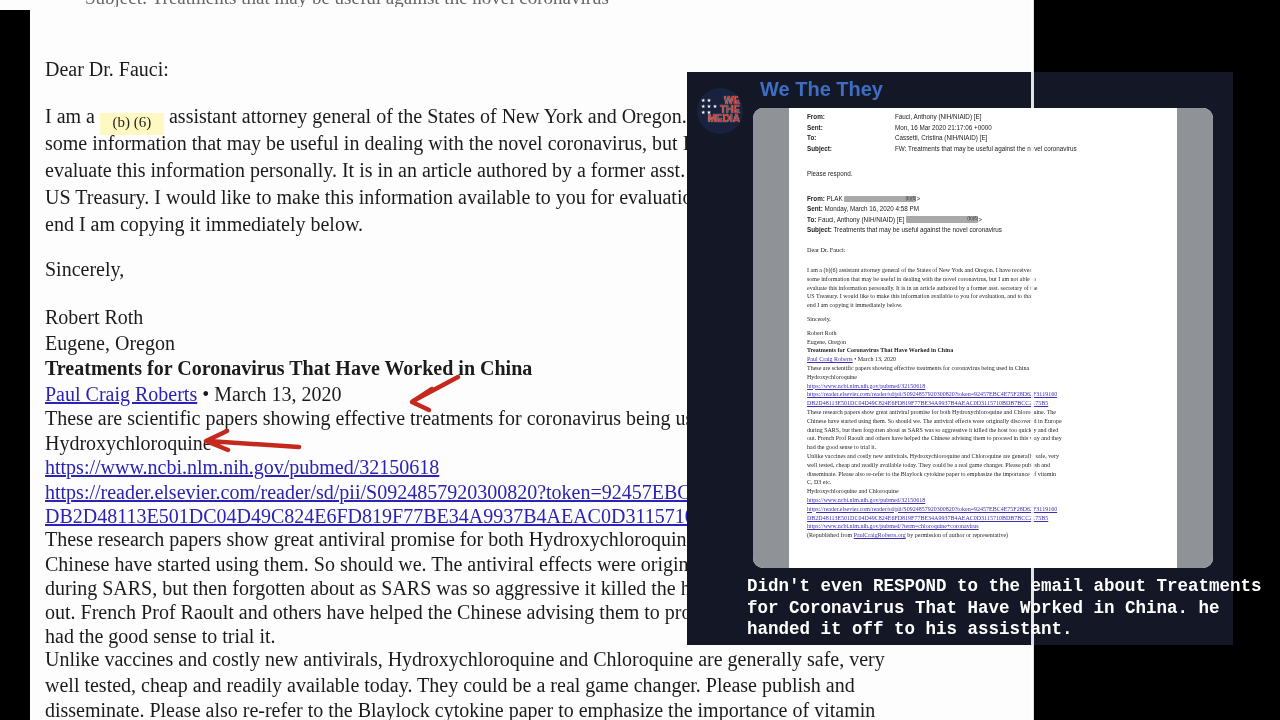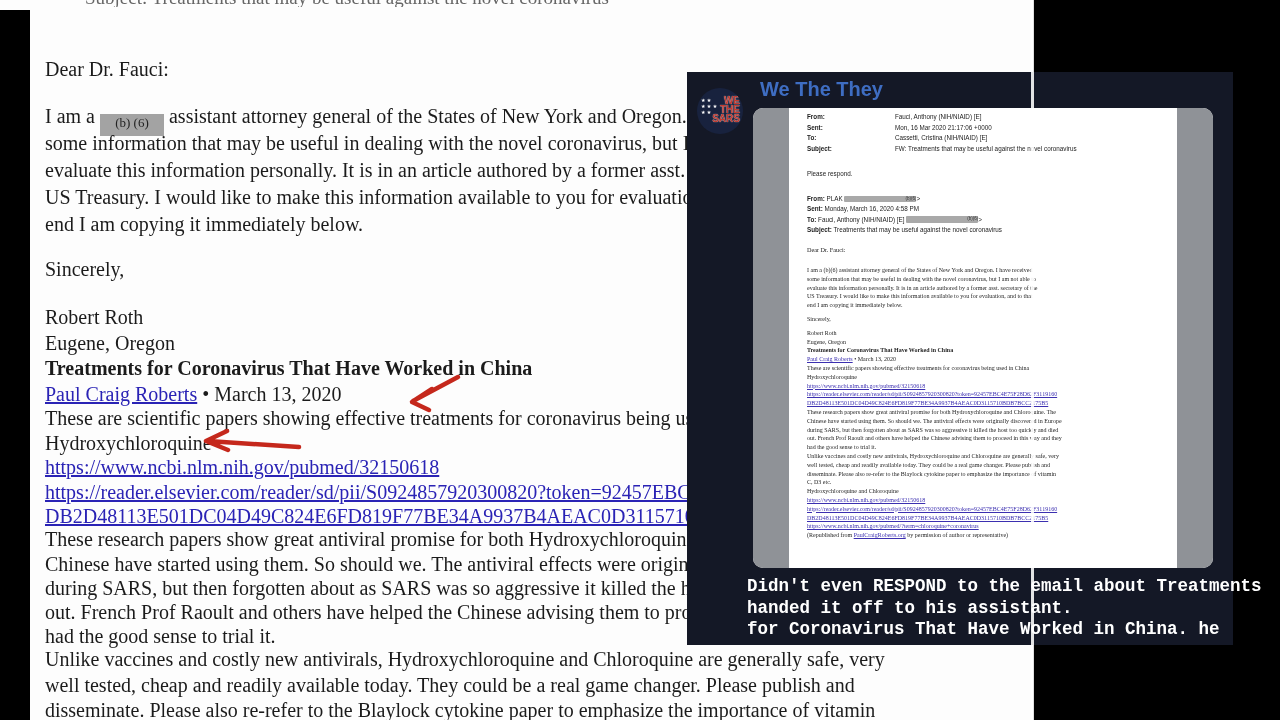--- a/index.html
+++ b/index.html
@@ -4,22 +4,22 @@
 <style>
   html,body{margin:0;padding:0;}
   body{width:1280px;height:720px;overflow:hidden;background:#000;position:relative;
        font-family:"Liberation Serif",serif;}
   
   .doc{position:absolute;left:0;top:0;width:1033px;height:720px;background:#fdfdfd;overflow:hidden;}
   .left-bar{position:absolute;left:0;top:10px;width:30px;height:710px;background:#000;z-index:3;}
   .dl{position:absolute;left:45px;white-space:nowrap;font-size:20px;line-height:24px;color:#1b1b1b;}
   .dl.b{font-weight:bold;}
   .lk{color:#2a23b5;text-decoration:underline;}
-  .redact{display:inline-block;background:#a3a3a3;width:64px;height:22px;vertical-align:-4px;
-          text-align:center;font-size:13px;line-height:18px;color:#222;}
+  .redact{display:inline-block;background:#fef9c3;width:64px;height:22px;vertical-align:-4px;
+          text-align:center;font-size:15px;line-height:18px;color:#222;}
   .subject-clip{position:absolute;left:85px;top:0;height:7px;overflow:hidden;}
   .subject-clip span{display:inline-block;transform:translateY(-13px);color:#666;font-size:19px;white-space:nowrap;}
   .arrows{position:absolute;left:0;top:0;z-index:4;pointer-events:none;}
   
   .panel{position:absolute;left:687px;top:72px;width:546px;height:573px;background:#141826;z-index:10;
          font-family:"Liberation Sans",sans-serif;}
   .brand{position:absolute;left:73px;top:6px;font-size:20px;font-weight:bold;color:#3e6dc2;}
   .logo{position:absolute;left:10px;top:16px;width:46px;height:46px;border-radius:50%;
         background:#18223e;overflow:hidden;}
   .logo .stars{position:absolute;left:4px;top:9px;font-size:5px;line-height:6px;color:#fff;white-space:pre-line;}
@@ -103,21 +103,21 @@
   </svg>
 
   <div class="left-bar"></div>
 </div>
 
 <div class="panel">
   <div class="logo">
     <span class="stars">★ ★
 ★ ★ ★
 ★ ★</span>
-    <span class="ltxt"><span>WE</span><br><span>THE</span><br><span>SARS</span></span>
+    <span class="ltxt"><span>WE</span><br><span>THE</span><br><span>MEDIA</span></span>
   </div>
   <div class="brand">We The They</div>
 
   <div class="email">
     <div class="gray-strip gs-l"></div>
     <div class="gray-strip gs-r"></div>
     <div class="em-c">
 
       <div class="em-h1">
 
@@ -282,18 +282,18 @@
           <div class="iline">
             <span>(Republished from </span><span class="lk">PaulCraigRoberts.org</span><span> by permission of author or representative)</span>
           </div>
         </div>
 
     </div>
   </div>
 
   <div class="caption">
     <div>Didn't even RESPOND to the email about Treatments</div>
+    <div>for Coronavirus That Have Worked in China. he</div>
     <div>handed it off to his assistant.</div>
-    <div>for Coronavirus That Have Worked in China. he</div>
   </div>
 </div>
 
 <div class="seam"></div>
 
 </body></html>

